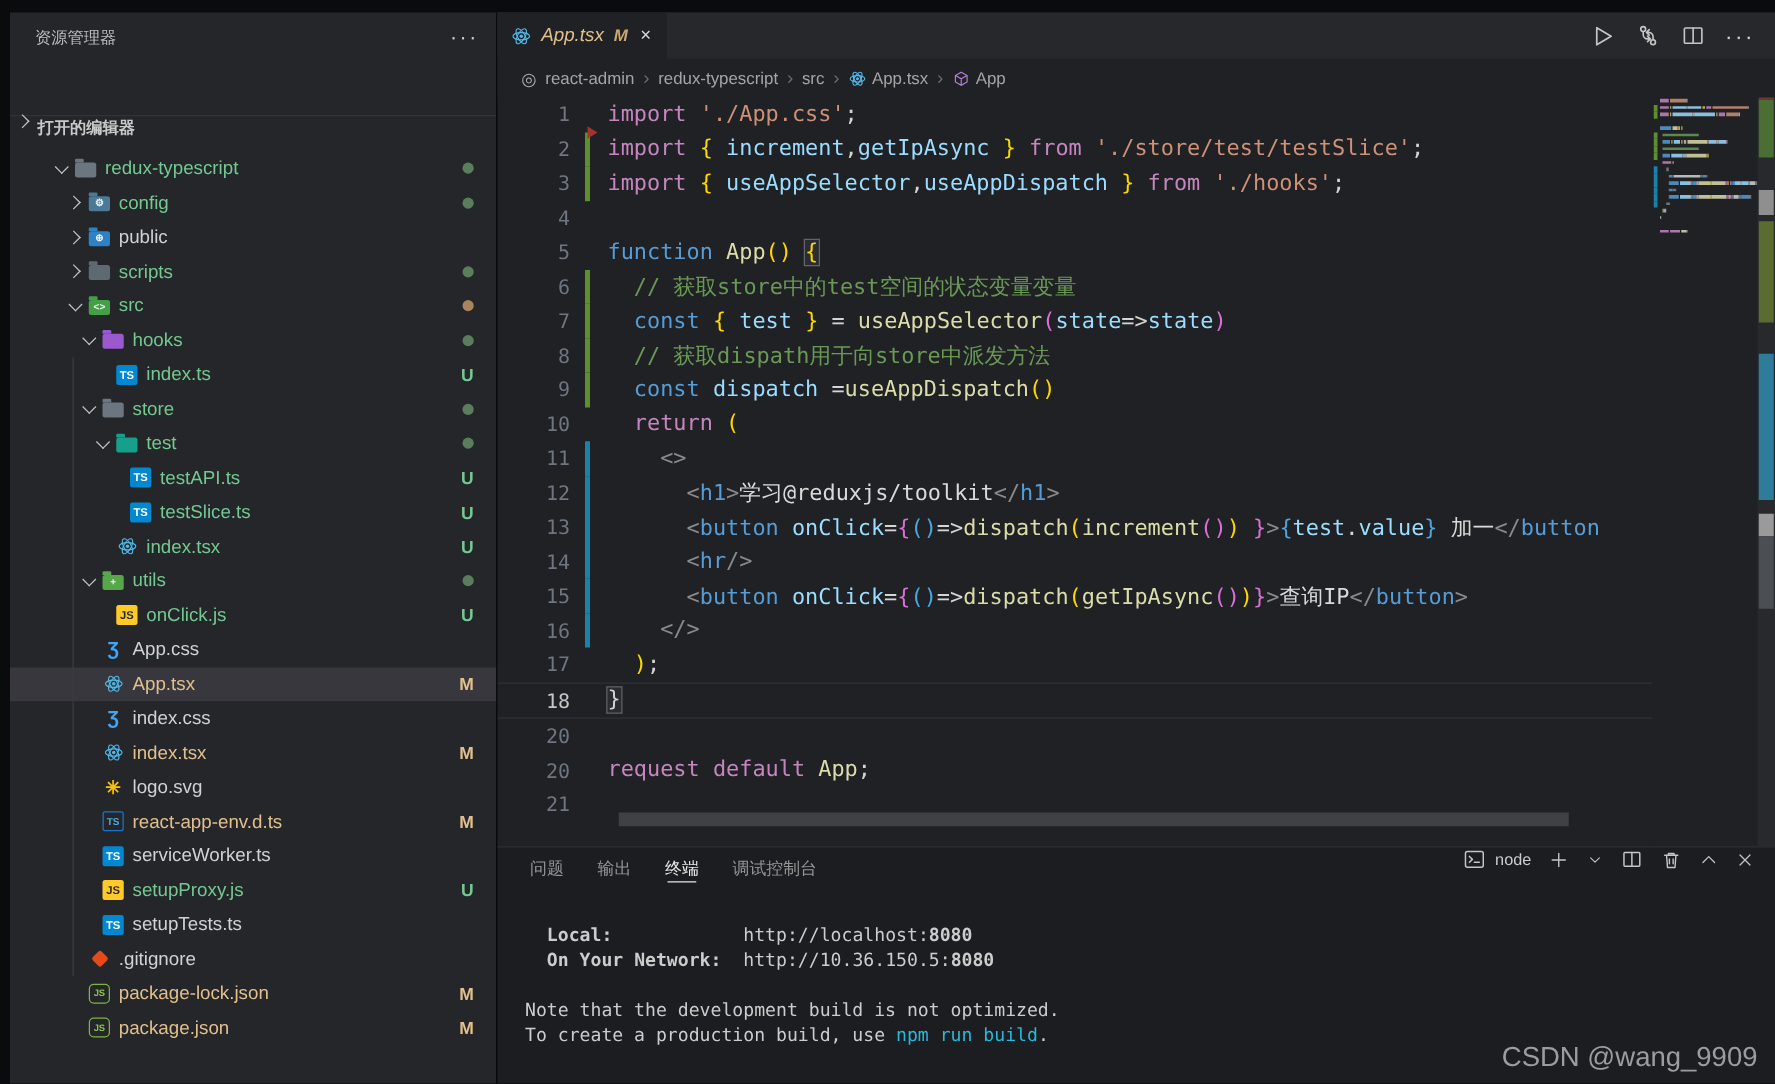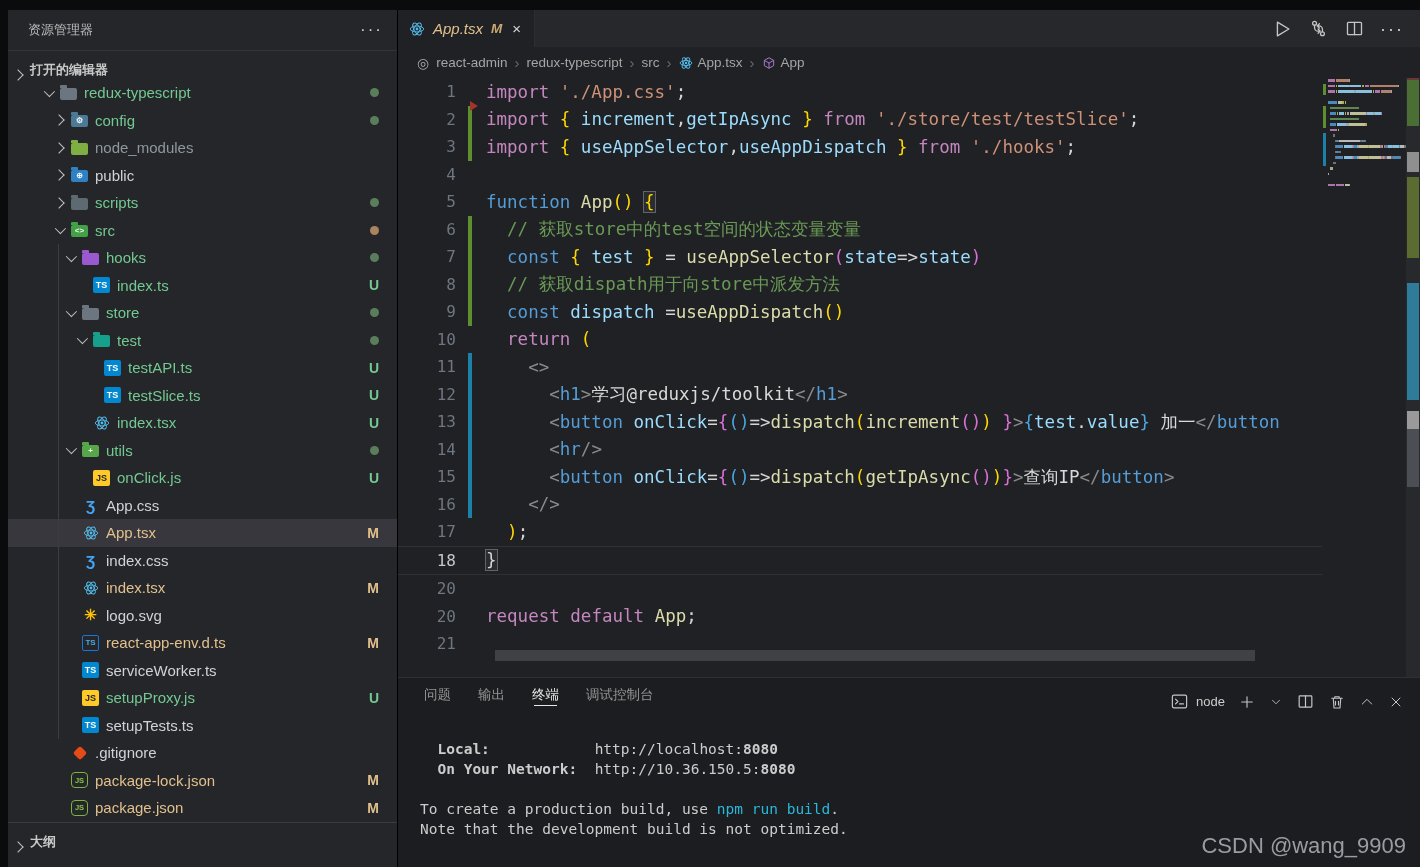--- a/index.html
+++ b/index.html
@@ -3,22 +3,22 @@
 <meta charset="utf-8">
 <style>
   html,body{margin:0;padding:0;background:#0a0b0c;}
   #screen{position:relative;width:1420px;height:867px;overflow:hidden;background:#0a0b0c;
     font-family:"Liberation Sans",sans-serif;color:#cccccc;-webkit-font-smoothing:antialiased;}
   
   #sidebar{position:absolute;left:8px;top:10px;width:389px;bottom:0;background:#24262a;border-right:1px solid #000;overflow:hidden;}
   .sb-title{height:40px;display:flex;align-items:center;padding:0 14px 0 20px;font-size:13px;color:#bcbcbc;}
   .sb-title .grow,.grow{flex:1;}
   .more-dots{font-size:17px;letter-spacing:2px;color:#cfcfcf;cursor:pointer;line-height:10px;}
-  .sb-section{height:28px;display:flex;align-items:flex-end;gap:8px;padding:0 8px 0 6px;
-    font-size:13px;font-weight:bold;color:#c8c8c8;border-top:1px solid #313338;}
+  .sb-section{height:28px;display:flex;align-items:flex-start;gap:8px;padding:0 8px 0 6px;
+    font-size:13px;font-weight:bold;color:#c8c8c8;border-top:1px solid #313338;margin-top:42px;}
   .chev{display:inline-block;width:7px;height:7px;border-right:1.6px solid #c2c2c2;border-bottom:1.6px solid #c2c2c2;}
   .chev.right{transform:rotate(-45deg);}
   .chev.down{transform:rotate(45deg) translateY(-2px);}
   #file-tree{position:relative;}
   .guide{position:absolute;width:1px;background:#3b3d42;}
   .trow{height:27.5px;display:flex;align-items:center;font-size:15px;cursor:pointer;}
   .trow.sel{background:#37373d;}
   .chevslot{width:16px;min-width:16px;display:inline-flex;justify-content:center;margin-right:3px;}
   .iconslot{width:19px;min-width:19px;display:inline-flex;justify-content:center;margin-right:6px;}
   .tlabel{white-space:nowrap;}
@@ -69,21 +69,21 @@
     border-top:5px solid transparent;border-bottom:5px solid transparent;border-left:8px solid #a3342d;}
   #minimap{position:absolute;left:924px;width:84px;top:0;bottom:0;background:#1f2124;overflow:hidden;cursor:pointer;}
   .mline{height:5.5px;white-space:nowrap;overflow:hidden;padding-left:6px;}
   .mseg{display:inline-block;height:2.6px;vertical-align:top;margin-top:1px;opacity:.85;}
   .mchange{position:absolute;left:1px;width:2.5px;}
   #ruler{position:absolute;right:0;width:14px;top:-18px;bottom:0;background:#27292d;cursor:pointer;}
   .rseg{position:absolute;left:1px;right:1px;}
   #hscroll{position:absolute;left:97px;top:572px;width:760px;height:11px;background:#3f4145;cursor:pointer;}
   
   #panel{position:absolute;left:398px;top:677px;right:0;bottom:0;background:#1b1d20;border-top:1px solid #2f3033;}
-  #panel-tabs{height:33px;display:flex;align-items:flex-end;padding-left:26px;gap:27px;}
+  #panel-tabs{height:33px;display:flex;align-items:flex-start;padding-left:26px;gap:27px;}
   .ptab{font-size:13.5px;color:#969696;cursor:pointer;position:relative;height:100%;display:flex;align-items:center;}
   .ptab.active{color:#e7e7e7;}
   .ptab.active::after{content:"";position:absolute;left:2px;right:2px;bottom:5px;height:1.5px;background:#e7e7e7;}
   .panel-actions{margin-left:auto;display:flex;align-items:center;gap:13px;padding-right:16px;color:#c5c5c5;}
   .node-label{font-size:13px;color:#cccccc;margin-left:-6px;}
   #term{padding:8px 0 0 22px;font-family:"DejaVu Sans Mono",monospace;font-size:14.5px;line-height:20px;color:#cccccc;}
   .tline{white-space:pre;height:20px;}
   .tb{font-weight:bold;}
   .tcyan{color:#29b8db;}
   #watermark{position:absolute;right:14px;bottom:8px;font-size:22px;color:#b9bdc2;opacity:.8;}
@@ -129,29 +129,20 @@
           </span>
           <span class="iconslot">
             <span class="fico fld" style="--fc:#4a7a96">
               <i>⚙</i>
             </span>
           </span>
           <span class="tlabel c-green">config</span>
           <span class="badgecol">
             <span class="dot" style="background:#5a7e5c;"></span>
           </span>
-        </div>
-        <div class="trow" style="padding-left: 43px;">
-          <span class="chevslot">
-            <i class="chev right"></i>
-          </span>
-          <span class="iconslot">
-            <span class="fico fld" style="--fc:#7fae42"></span>
-          </span>
-          <span class="tlabel c-dim">node_modules</span>
         </div>
         <div class="trow" style="padding-left: 43px;">
           <span class="chevslot">
             <i class="chev right"></i>
           </span>
           <span class="iconslot">
             <span class="fico fld" style="--fc:#2f81c6">
               <i>⊕</i>
             </span>
           </span>
@@ -579,19 +570,19 @@
               <path d="M6 6 L18 18 M18 6 L6 18"></path>
             </svg>
           </span>
       </span>
     </div>
     <div id="term">
         <div class="tline"></div>
         <div class="tline"><span class=" ">  </span><span class="tb ">Local:</span><span class=" ">            </span><span class=" ">http://localhost:</span><span class="tb ">8080</span></div>
         <div class="tline"><span class=" ">  </span><span class="tb ">On Your Network:</span><span class=" ">  </span><span class=" ">http://10.36.150.5:</span><span class="tb ">8080</span></div>
         <div class="tline"></div>
+        <div class="tline"><span class=" ">Note that the development build is not optimized.</span></div>
         <div class="tline"><span class=" ">To create a production build, use </span><span class=" tcyan">npm run build</span><span class=" ">.</span></div>
-        <div class="tline"><span class=" ">Note that the development build is not optimized.</span></div>
       </div>
   </div>
 
   <div id="watermark">CSDN @wang_9909</div>
 </div>
 
 </body></html>

